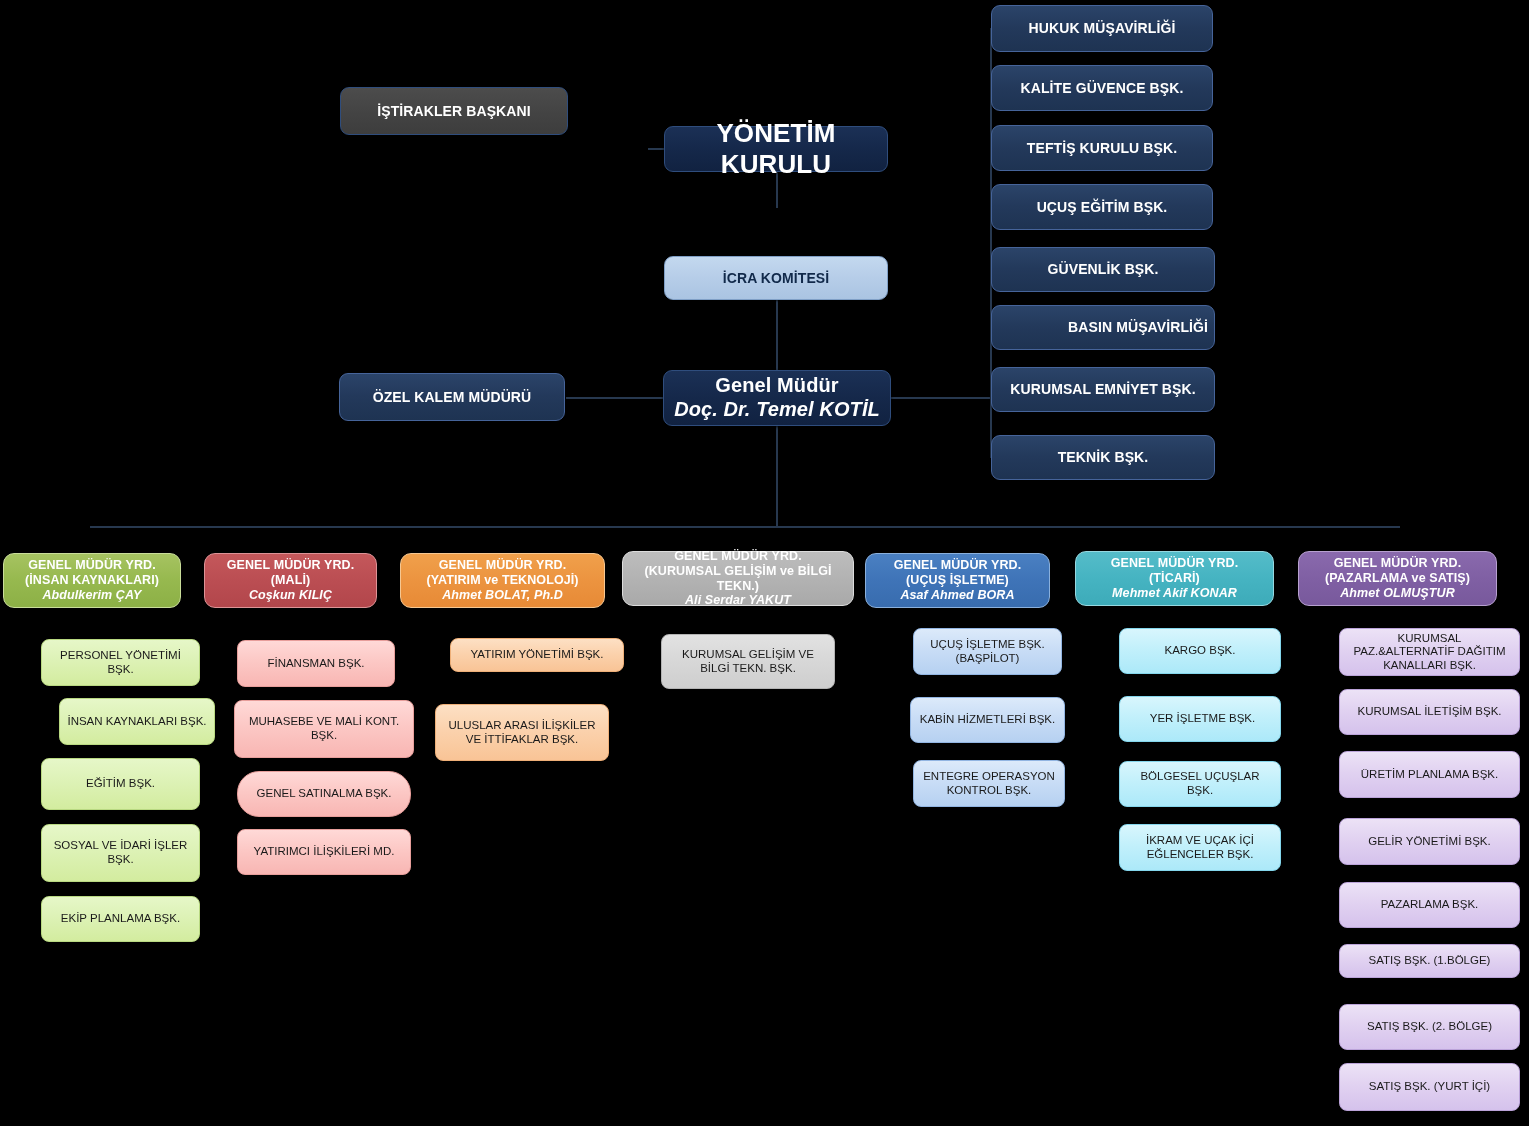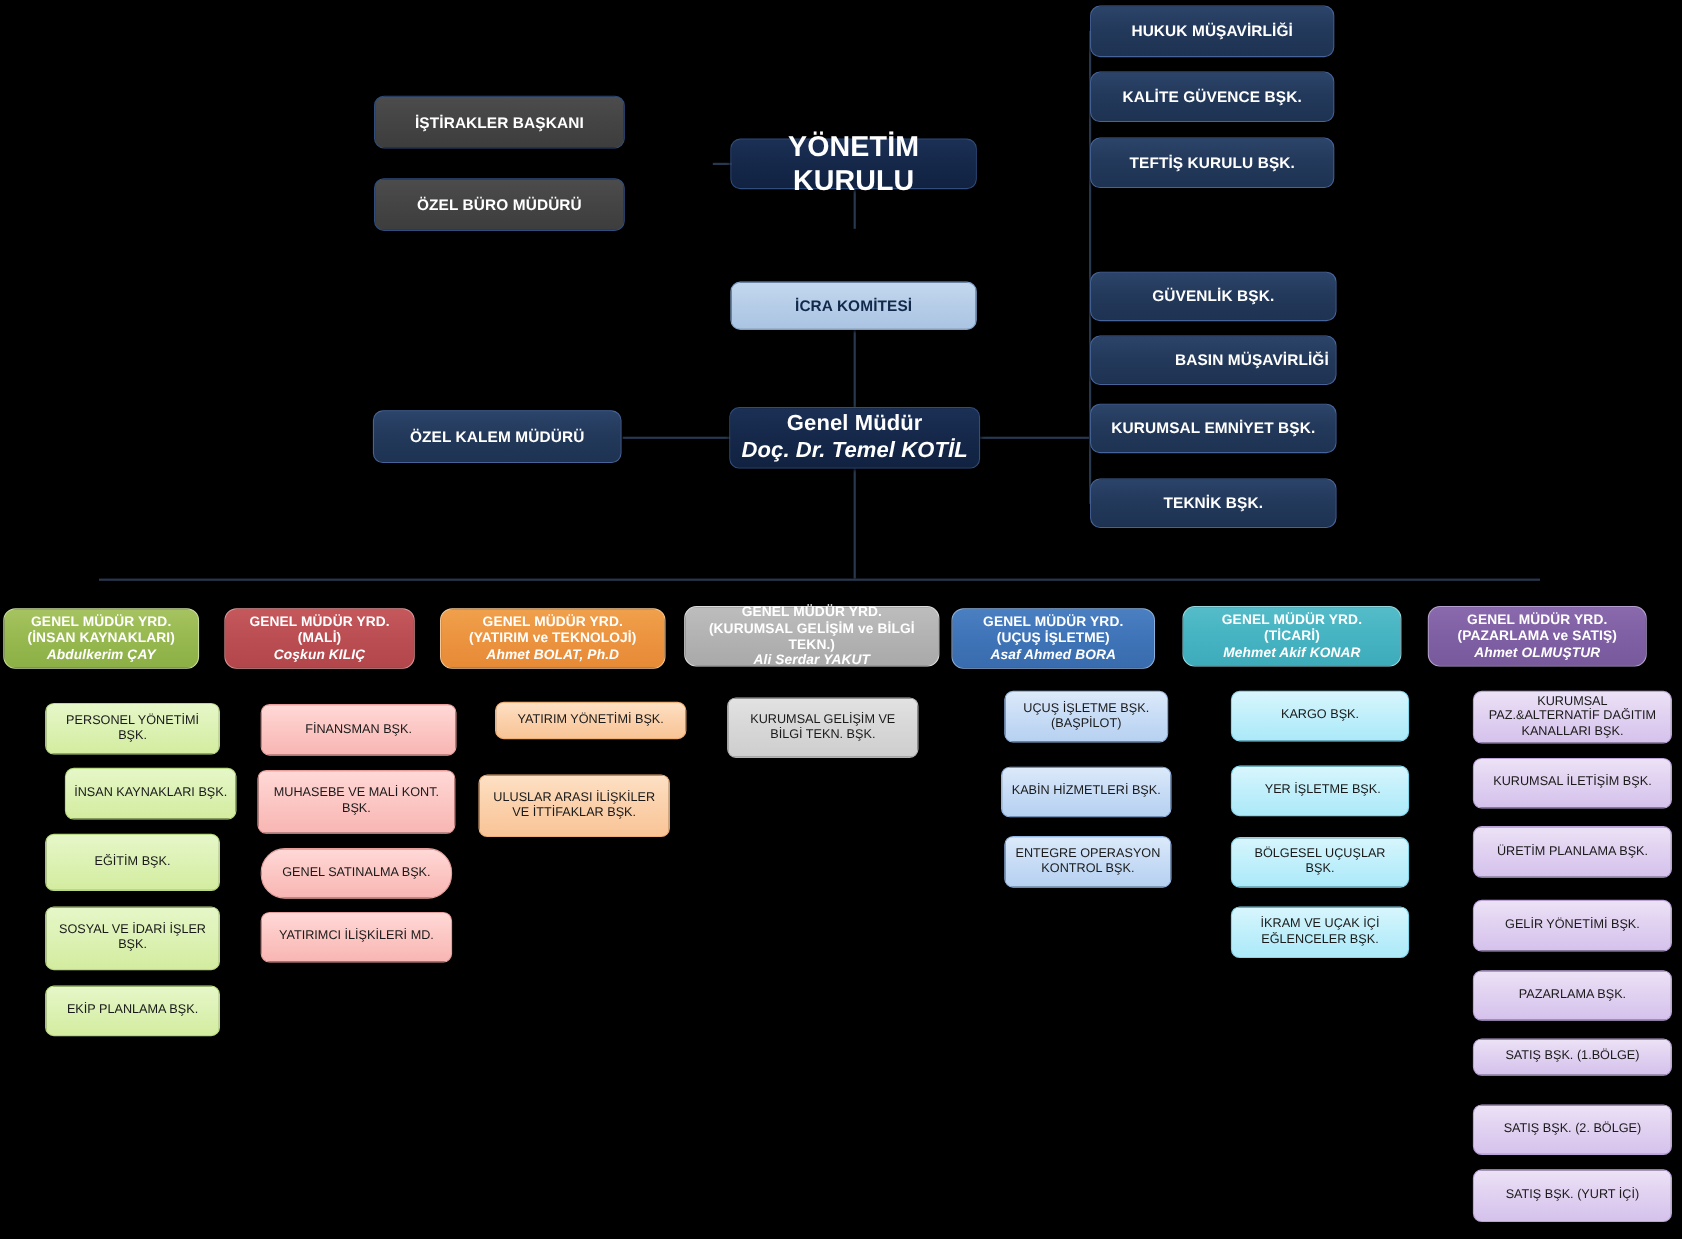--- a/index.html
+++ b/index.html
@@ -133,23 +133,20 @@
   <div class="conn conn-h" style="left:566px; top:397px; width:98px;"></div>
   <div class="conn conn-h" style="left:890px; top:397px; width:100px;"></div>
   <div class="conn conn-v" style="left:990px; top:28px; height:430px;"></div>
   <div class="conn conn-v" style="left:776px; top:426px; height:100px;"></div>
   <div class="conn conn-h" style="left:90px; top:526px; width:1310px;"></div>
 
   <div class="node gray-dark" id="node-istirakler" style="left:340px; top:87px; width:228px; height:48px;">
     <span>İŞTİRAKLER BAŞKANI</span>
   </div>
 
-  <div class="node gray-dark" id="node-ozel-buro" style="left:340px; top:162px; width:228px; height:48px;">
-    <span>ÖZEL BÜRO MÜDÜRÜ</span>
-  </div>
 
   <div class="node navy" id="node-ozel-kalem" style="left:339px; top:373px; width:226px; height:48px;">
     <span>ÖZEL KALEM MÜDÜRÜ</span>
   </div>
 
   <div class="node navy-deep" id="node-yonetim-kurulu" style="left:664px; top:126px; width:224px; height:46px;">
     <span>YÖNETİM KURULU</span>
   </div>
 
   <div class="node lightblue" id="node-icra-komitesi" style="left:664px; top:256px; width:224px; height:44px;">
@@ -163,20 +160,23 @@
 
   <div class="node navy" style="left:991px; top:5px; width:222px; height:47px;">
     <span>HUKUK MÜŞAVİRLİĞİ</span>
   </div>
   <div class="node navy" style="left:991px; top:65px; width:222px; height:46px;">
     <span>KALİTE GÜVENCE BŞK.</span>
   </div>
   <div class="node navy" style="left:991px; top:125px; width:222px; height:46px;">
     <span>TEFTİŞ KURULU BŞK.</span>
   </div>
+  <div class="node navy" style="left:991px; top:184px; width:222px; height:46px;">
+    <span>UÇUŞ EĞİTİM BŞK.</span>
+  </div>
   <div class="node navy" style="left:991px; top:247px; width:224px; height:45px;">
     <span>GÜVENLİK BŞK.</span>
   </div>
   <div class="node navy" style="left:991px; top:305px; width:224px; height:45px;align-items:flex-end;">
     <span>BASIN MÜŞAVİRLİĞİ</span>
   </div>
   <div class="node navy" style="left:991px; top:367px; width:224px; height:45px;">
     <span>KURUMSAL EMNİYET BŞK.</span>
   </div>
   <div class="node navy" style="left:991px; top:435px; width:224px; height:45px;">
@@ -234,21 +234,21 @@
   <div class="node sub sb-hr" style="left:41px; top:758px; width:159px; height:52px;">
     <span>EĞİTİM BŞK.</span>
   </div>
   <div class="node sub sb-hr" style="left:41px; top:824px; width:159px; height:58px;">
     <span>SOSYAL VE İDARİ İŞLER BŞK.</span>
   </div>
   <div class="node sub sb-hr" style="left:41px; top:896px; width:159px; height:46px;">
     <span>EKİP PLANLAMA BŞK.</span>
   </div>
 
-  <div class="node sub sb-fin" style="left:237px; top:640px; width:178px; height:47px;">
+  <div class="node sub sb-fin" style="left:237px; top:640px; width:158px; height:47px;">
     <span>FİNANSMAN BŞK.</span>
   </div>
   <div class="node sub sb-fin" style="left:234px; top:700px; width:180px; height:58px;">
     <span>MUHASEBE VE MALİ KONT. BŞK.</span>
   </div>
   <div class="node sub sb-fin" style="left:237px; top:771px; width:174px; height:46px;border-radius:22px;">
     <span>GENEL SATINALMA BŞK.</span>
   </div>
   <div class="node sub sb-fin" style="left:237px; top:829px; width:174px; height:46px;">
     <span>YATIRIMCI İLİŞKİLERİ MD.</span>

